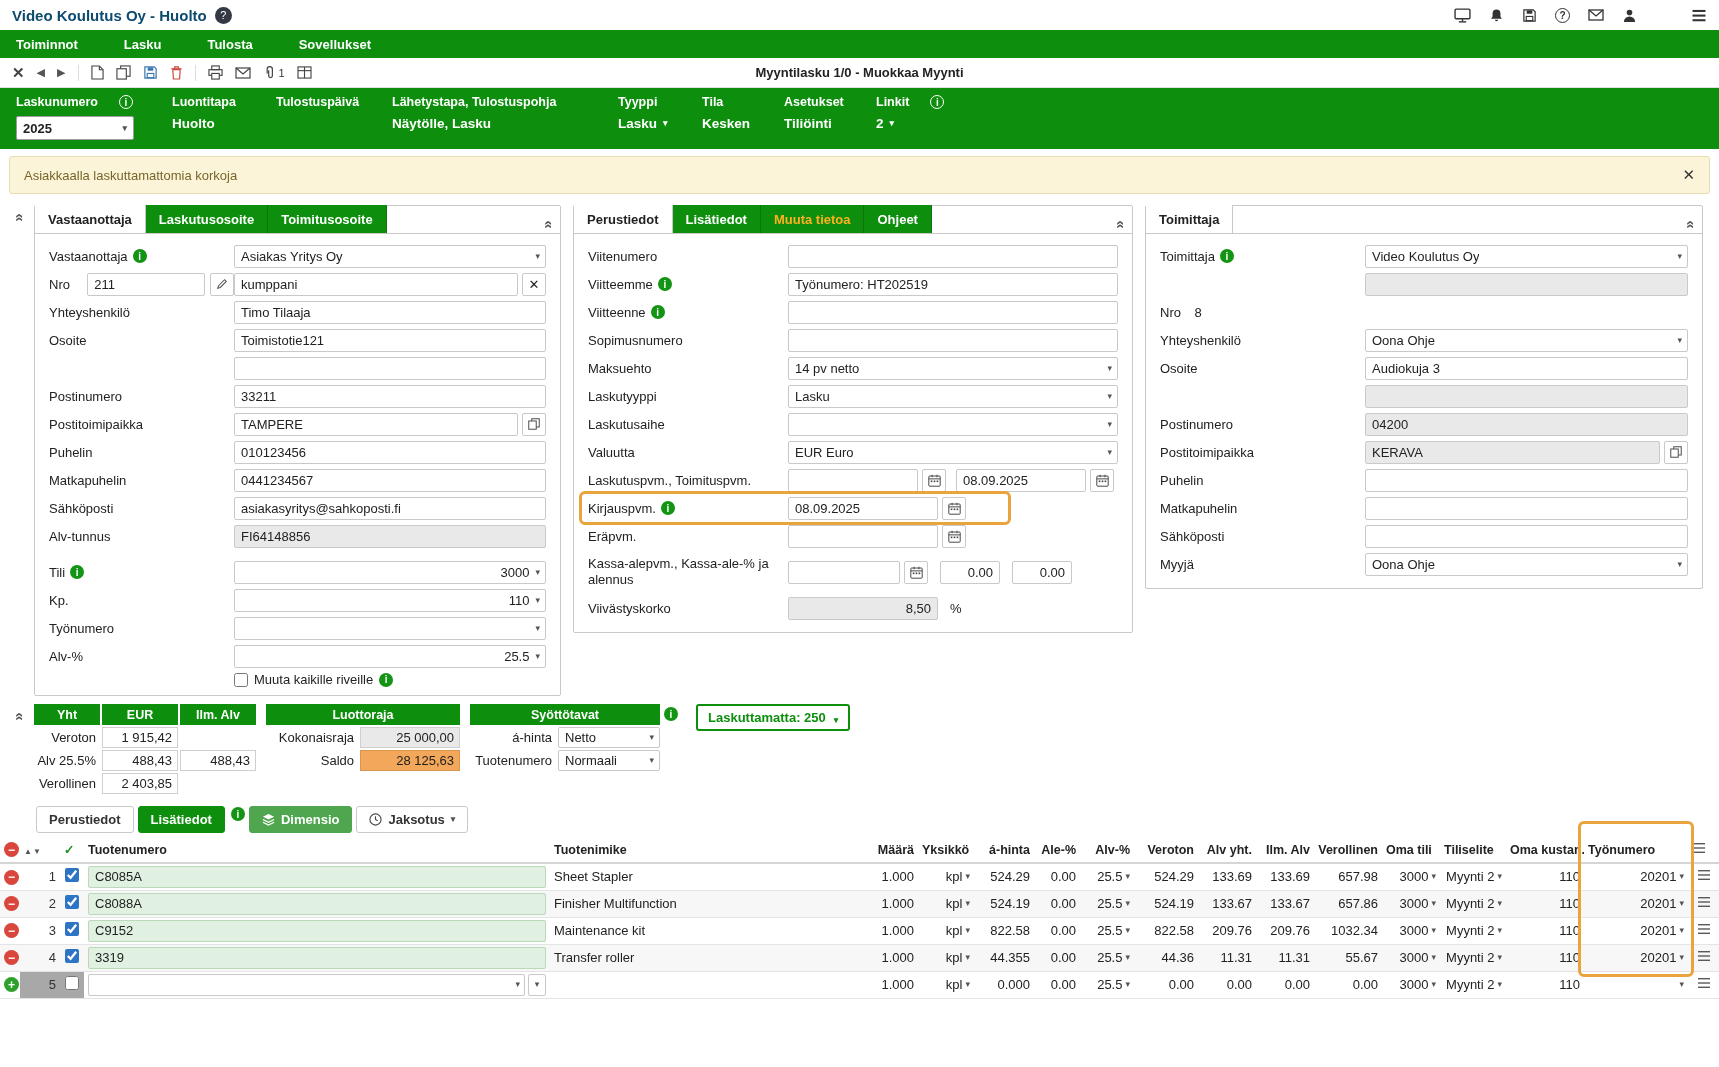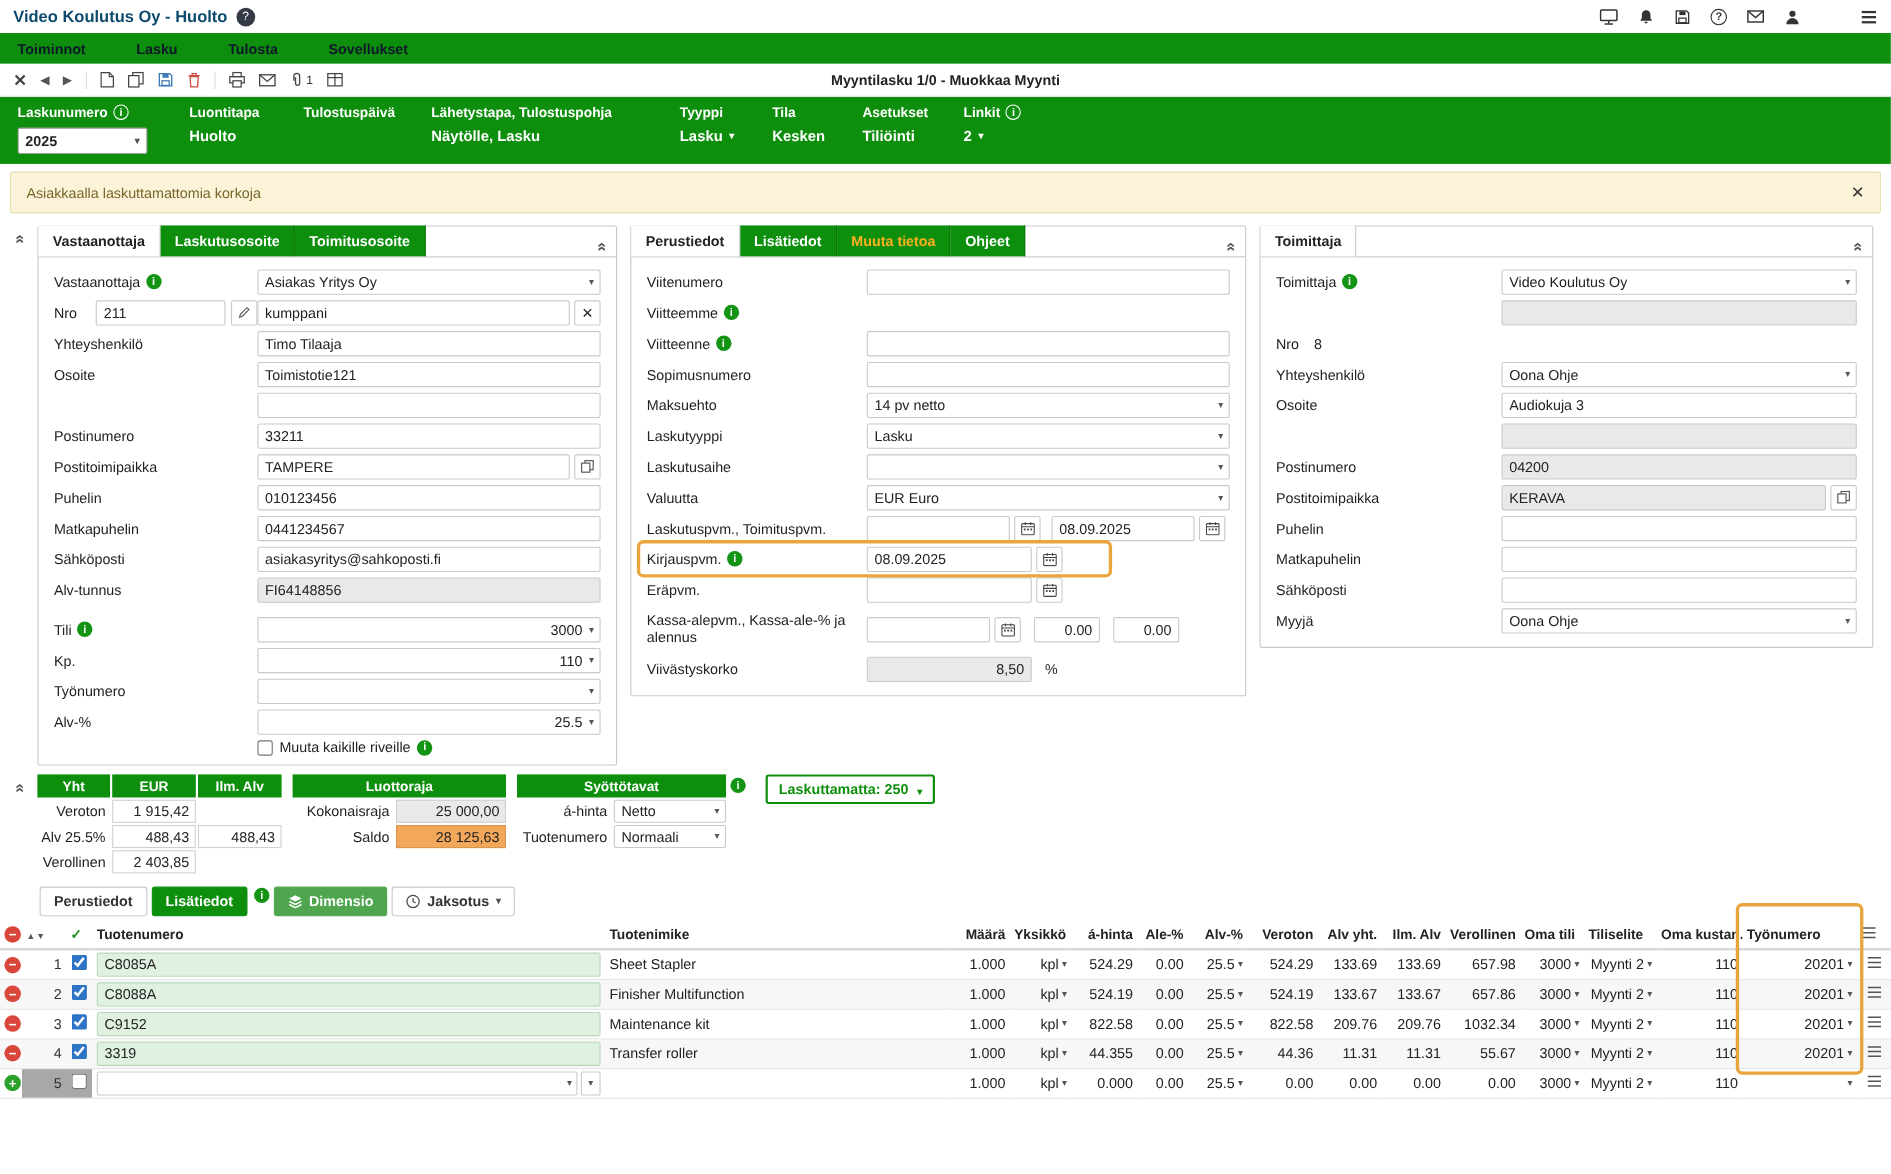--- a/index.html
+++ b/index.html
@@ -22,36 +22,36 @@
   .badge-q{width:17px;height:17px;border-radius:50%;background:#333a45;color:#fff;font-size:11px;
     display:inline-flex;align-items:center;justify-content:center;margin-left:8px}
   .tb-icons{margin-left:auto;display:flex;gap:18px;align-items:center}
   .tb-icons .ic{display:flex;align-items:center;cursor:pointer}
   .qcirc{width:15px;height:15px;border:1.5px solid #333;border-radius:50%;display:inline-flex;
     align-items:center;justify-content:center;font-size:10px;font-weight:bold;color:#333}
   .menu-right{margin-left:36px}
 
   
   .menubar{height:28px;background:var(--green);display:flex;align-items:center;gap:46px;padding:0 16px}
-  .menubar .mi{color:#0f172a;font-weight:bold;cursor:pointer}
+  .menubar .mi{color:#ffffff;font-weight:bold;cursor:pointer}
 
   
   .toolbar{height:30px;display:flex;align-items:center;gap:12px;padding:0 12px;
     border-bottom:1px solid #e0e0e0;position:relative;background:#fff}
   .toolbar .ic{display:flex;align-items:center;gap:2px;cursor:pointer;z-index:2}
   .toolbar .x{font-size:15px;color:#444;font-weight:bold}
   .toolbar .arr{font-size:11px;color:#555}
   .vsep{width:1px;height:16px;background:#ddd}
   .doc-title{position:absolute;left:0;right:0;text-align:center;font-weight:bold;color:#222;z-index:1}
   .att-count{font-size:11px;color:#333;margin-left:1px}
 
   
   .headerband{background:var(--green);color:#fff;padding:7px 16px 9px;display:flex;gap:26px;align-items:flex-start}
   .hb-col{display:flex;flex-direction:column;gap:7px}
-  .hb-label{font-size:12.5px;font-weight:bold;display:flex;gap:5px;align-items:flex-start;white-space:nowrap}
+  .hb-label{font-size:12.5px;font-weight:bold;display:flex;gap:21px;align-items:flex-start;white-space:nowrap}
   .hb-value{font-size:13.5px;font-weight:bold;white-space:nowrap;display:flex;align-items:center;gap:6px}
   .hb-select{width:118px;height:24px;background:#fff;border:1px solid #9c9c9c;border-radius:2px;color:#222;
     font-weight:bold;display:flex;align-items:center;justify-content:space-between;padding:0 6px;cursor:pointer}
 
   
   .warnbar{margin:7px 9px;background:#fcf4d9;border:1px solid #e8ddb0;color:#77652a;
     padding:9px 14px;border-radius:3px;display:flex;align-items:center}
   .warnbar .x{margin-left:auto;color:#333;font-size:15px;cursor:pointer}
 
   
@@ -491,20 +491,23 @@
         <span class="flabel">Viitenumero</span>
         <span class="fctrl">
             <input class="txt" value="" style="">
           </span>
       </div>
       <div class="frow">
         <span class="flabel">
             <span>Viitteemme</span>
             <span class="info">i</span>
           </span>
+        <span class="fctrl">
+            <input class="txt" value="Työnumero: HT202519" style="">
+          </span>
       </div>
       <div class="frow">
         <span class="flabel">
             <span>Viitteenne</span>
             <span class="info">i</span>
           </span>
         <span class="fctrl">
             <input class="txt" value="" style="">
           </span>
       </div>

